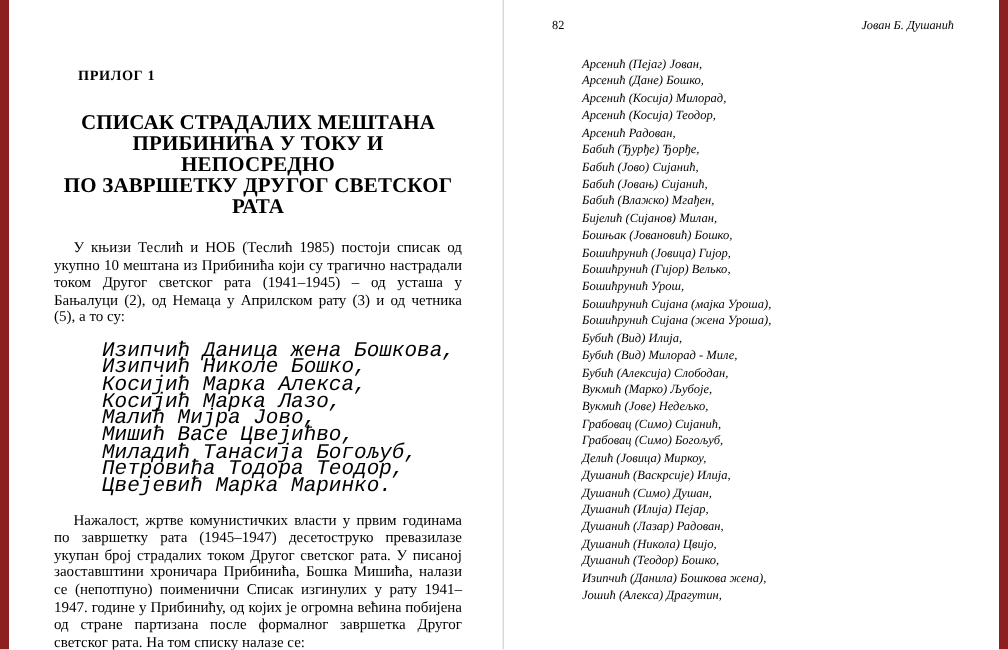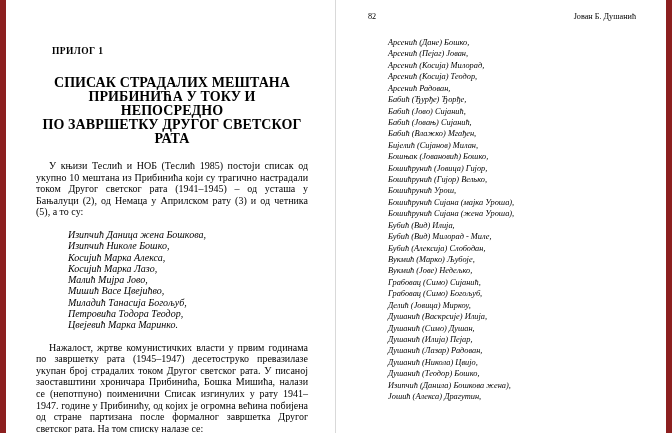--- a/index.html
+++ b/index.html
@@ -65,38 +65,40 @@
     text-align: justify;
     text-indent: 13px;
     margin: 14px 2px 0 2px;
   }
   .para.tight {
     margin-top: 11px;
   }
   .namelist {
     margin: 11px 0 0 34px;
     font-style: italic;
-    font-size: 10px;
+    font-size: 14px;
     line-height: 11.3px;
+    font-family: Liberation Mono, monospace;
   }
   .namelist div {
     white-space: nowrap;
   }
   .rightcol-head {
     display: flex;
     justify-content: space-between;
     align-items: baseline;
     font-size: 8.2px;
     margin: 2px 4px 0 2px;
   }
   .folio {
     font-size: 8.2px;
   }
   .runhead {
     font-size: 8.2px;
+    font-style: italic;
   }
   .rightlist {
     margin: 16px 0 0 22px;
     font-style: italic;
     font-size: 8.35px;
     line-height: 11.42px;
   }
   .rightlist div {
     white-space: nowrap;
   }
@@ -134,22 +136,22 @@
 
   <div class="gutter"></div>
 
   <div class="page page-right">
     <div class="rightcol-head">
       <span class="folio">82</span>
       <span class="runhead">Јован Б. Душанић</span>
     </div>
 
     <div class="rightlist">
+      <div>Арсенић (Пејаг) Јован,</div>
       <div>Арсенић (Дане) Бошко,</div>
-      <div>Арсенић (Пејаг) Јован,</div>
       <div>Арсенић (Косијa) Милорад,</div>
       <div>Арсенић (Косијa) Теодор,</div>
       <div>Арсенић Радован,</div>
       <div>Бабић (Ђурђе) Ђорђе,</div>
       <div>Бабић (Јово) Сијанић,</div>
       <div>Бабић (Јовањ) Сијанић,</div>
       <div>Бабић (Влажко) Мгађен,</div>
       <div>Биjелић (Сијанов) Милан,</div>
       <div>Бошњак (Јовановић) Бошко,</div>
       <div>Бошићрунић (Јовица) Гијор,</div>

